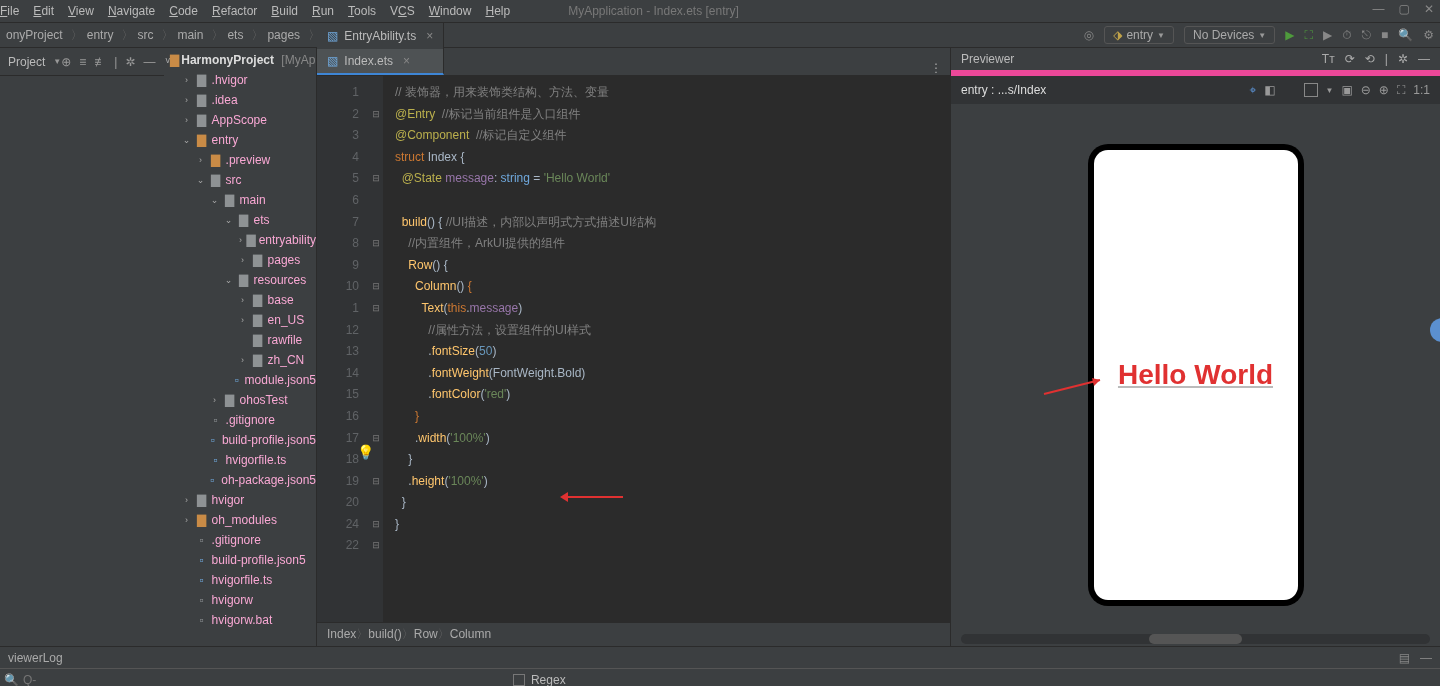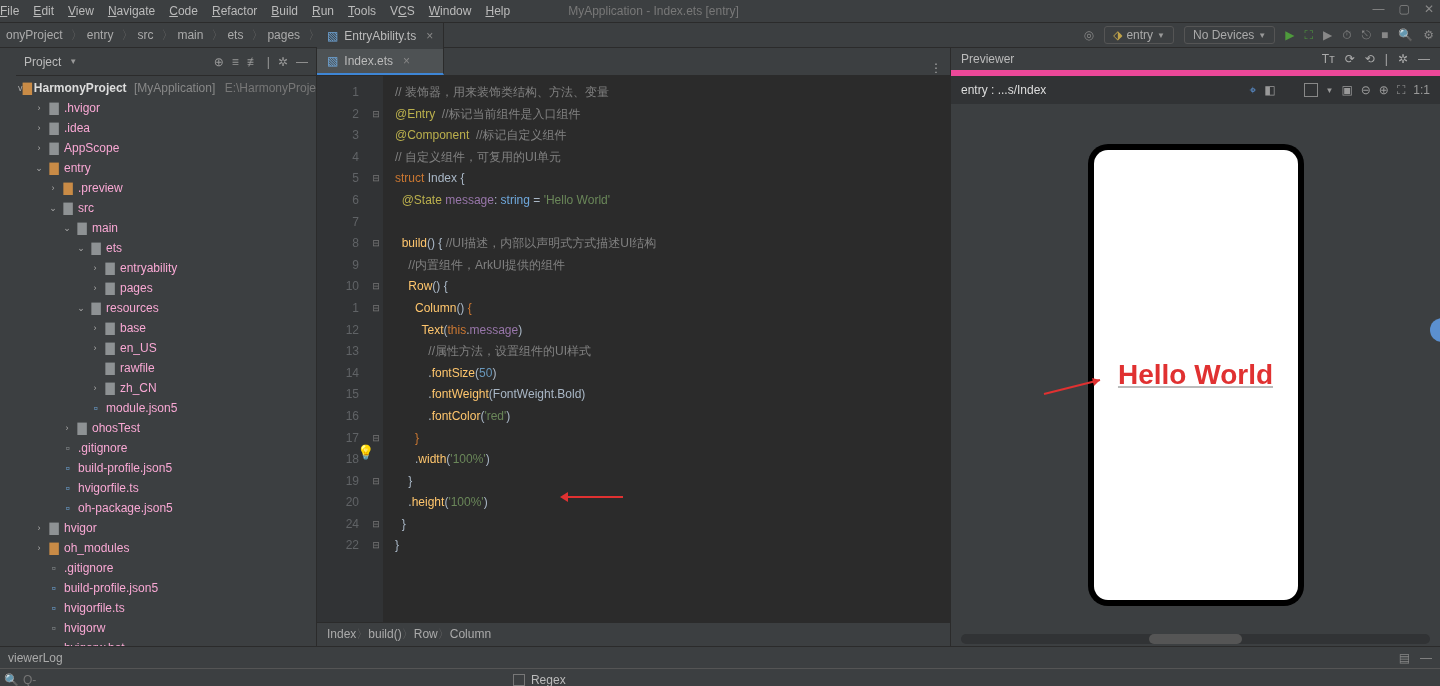--- a/index.html
+++ b/index.html
@@ -17,21 +17,21 @@
 .navrow .crumb { color:#aaa; margin-right:4px; }
 .navrow .sep { color:#666; margin:0 4px; }
 .navrow .fileico { color:#6fa8dc; margin-right:4px; }
 .righttool { margin-left:auto; display:flex; align-items:center; gap:10px; color:#aaa; }
 .combo { border:1px solid #555; padding:1px 8px; border-radius:3px; background:#3c3f41; display:flex; align-items:center; gap:4px; }
 .caret { font-size:8px; color:#999; }
 .runicn { color:#4e9a3c; }
 
 
 .main { display:flex; height:598px; }
-.proj { width:317px; background:#3c3f41; display:flex; flex-direction:column; border-right:1px solid #2b2b2b;padding-left:16px; }
+.proj { width:317px; background:#3c3f41; display:flex; flex-direction:row; border-right:1px solid #2b2b2b; }
 .proj-hdr { height:28px; display:flex; align-items:center; padding:0 8px; color:#bbb; border-bottom:1px solid #2b2b2b; }
 .proj-hdr .r { margin-left:auto; display:flex; gap:8px; color:#999; }
 .tree { flex:1; overflow:hidden; padding:2px 0; }
 .node { display:flex; align-items:center; height:20px; white-space:nowrap; }
 .node .tw { width:14px; text-align:center; color:#aaa; font-size:9px; }
 .node .ic { width:16px; text-align:center; margin-right:2px; }
 .node .lbl { color:#f9a8d4; }
 .fold-orange { color:#c98b46; }
 .fold-grey { color:#8e9294; }
 .file-grey { color:#8e9294; }
@@ -372,21 +372,20 @@
           <div></div>
           <div>⊟</div>
           <div>⊟</div>
         </div>
       <div class="src" id="src">
         <div class="hl"></div>
         <span class="bulb">💡</span>
       <div><span class="c-cmt">// 装饰器，用来装饰类结构、方法、变量</span></div>
           <div><span class="c-dec">@Entry</span><span class="c-cmt">  //标记当前组件是入口组件</span></div>
           <div><span class="c-dec">@Component</span><span class="c-cmt">  //标记自定义组件</span></div>
-          <div><span class="c-cmt">// 自定义组件，可复用的UI单元</span></div>
           <div><span class="c-kw">struct </span><span class="c-cls">Index </span><span class="c-pun">{</span></div>
           <div><span class="c-pun">  </span><span class="c-dec">@State</span><span class="c-pun"> </span><span class="c-id">message</span><span class="c-pun">: </span><span class="c-type">string</span><span class="c-pun"> = </span><span class="c-str">'Hello World'</span></div>
           <div><span class="c-pun"></span></div>
           <div><span class="c-pun">  </span><span class="c-fn">build</span><span class="c-pun">() { </span><span class="c-cmt">//UI描述，内部以声明式方式描述UI结构</span></div>
           <div><span class="c-pun">    </span><span class="c-cmt">//内置组件，ArkUI提供的组件</span></div>
           <div><span class="c-pun">    </span><span class="c-fn">Row</span><span class="c-pun">() {</span></div>
           <div><span class="c-pun">      </span><span class="c-fn">Column</span><span class="c-pun">() </span><span class="c-kw">{</span></div>
           <div><span class="c-pun">        </span><span class="c-fn">Text</span><span class="c-pun">(</span><span class="c-kw">this</span><span class="c-pun">.</span><span class="c-id">message</span><span class="c-pun">)</span></div>
           <div><span class="c-pun">          </span><span class="c-cmt">//属性方法，设置组件的UI样式</span></div>
           <div><span class="c-pun">          .</span><span class="c-fn">fontSize</span><span class="c-pun">(</span><span class="c-num">50</span><span class="c-pun">)</span></div>

